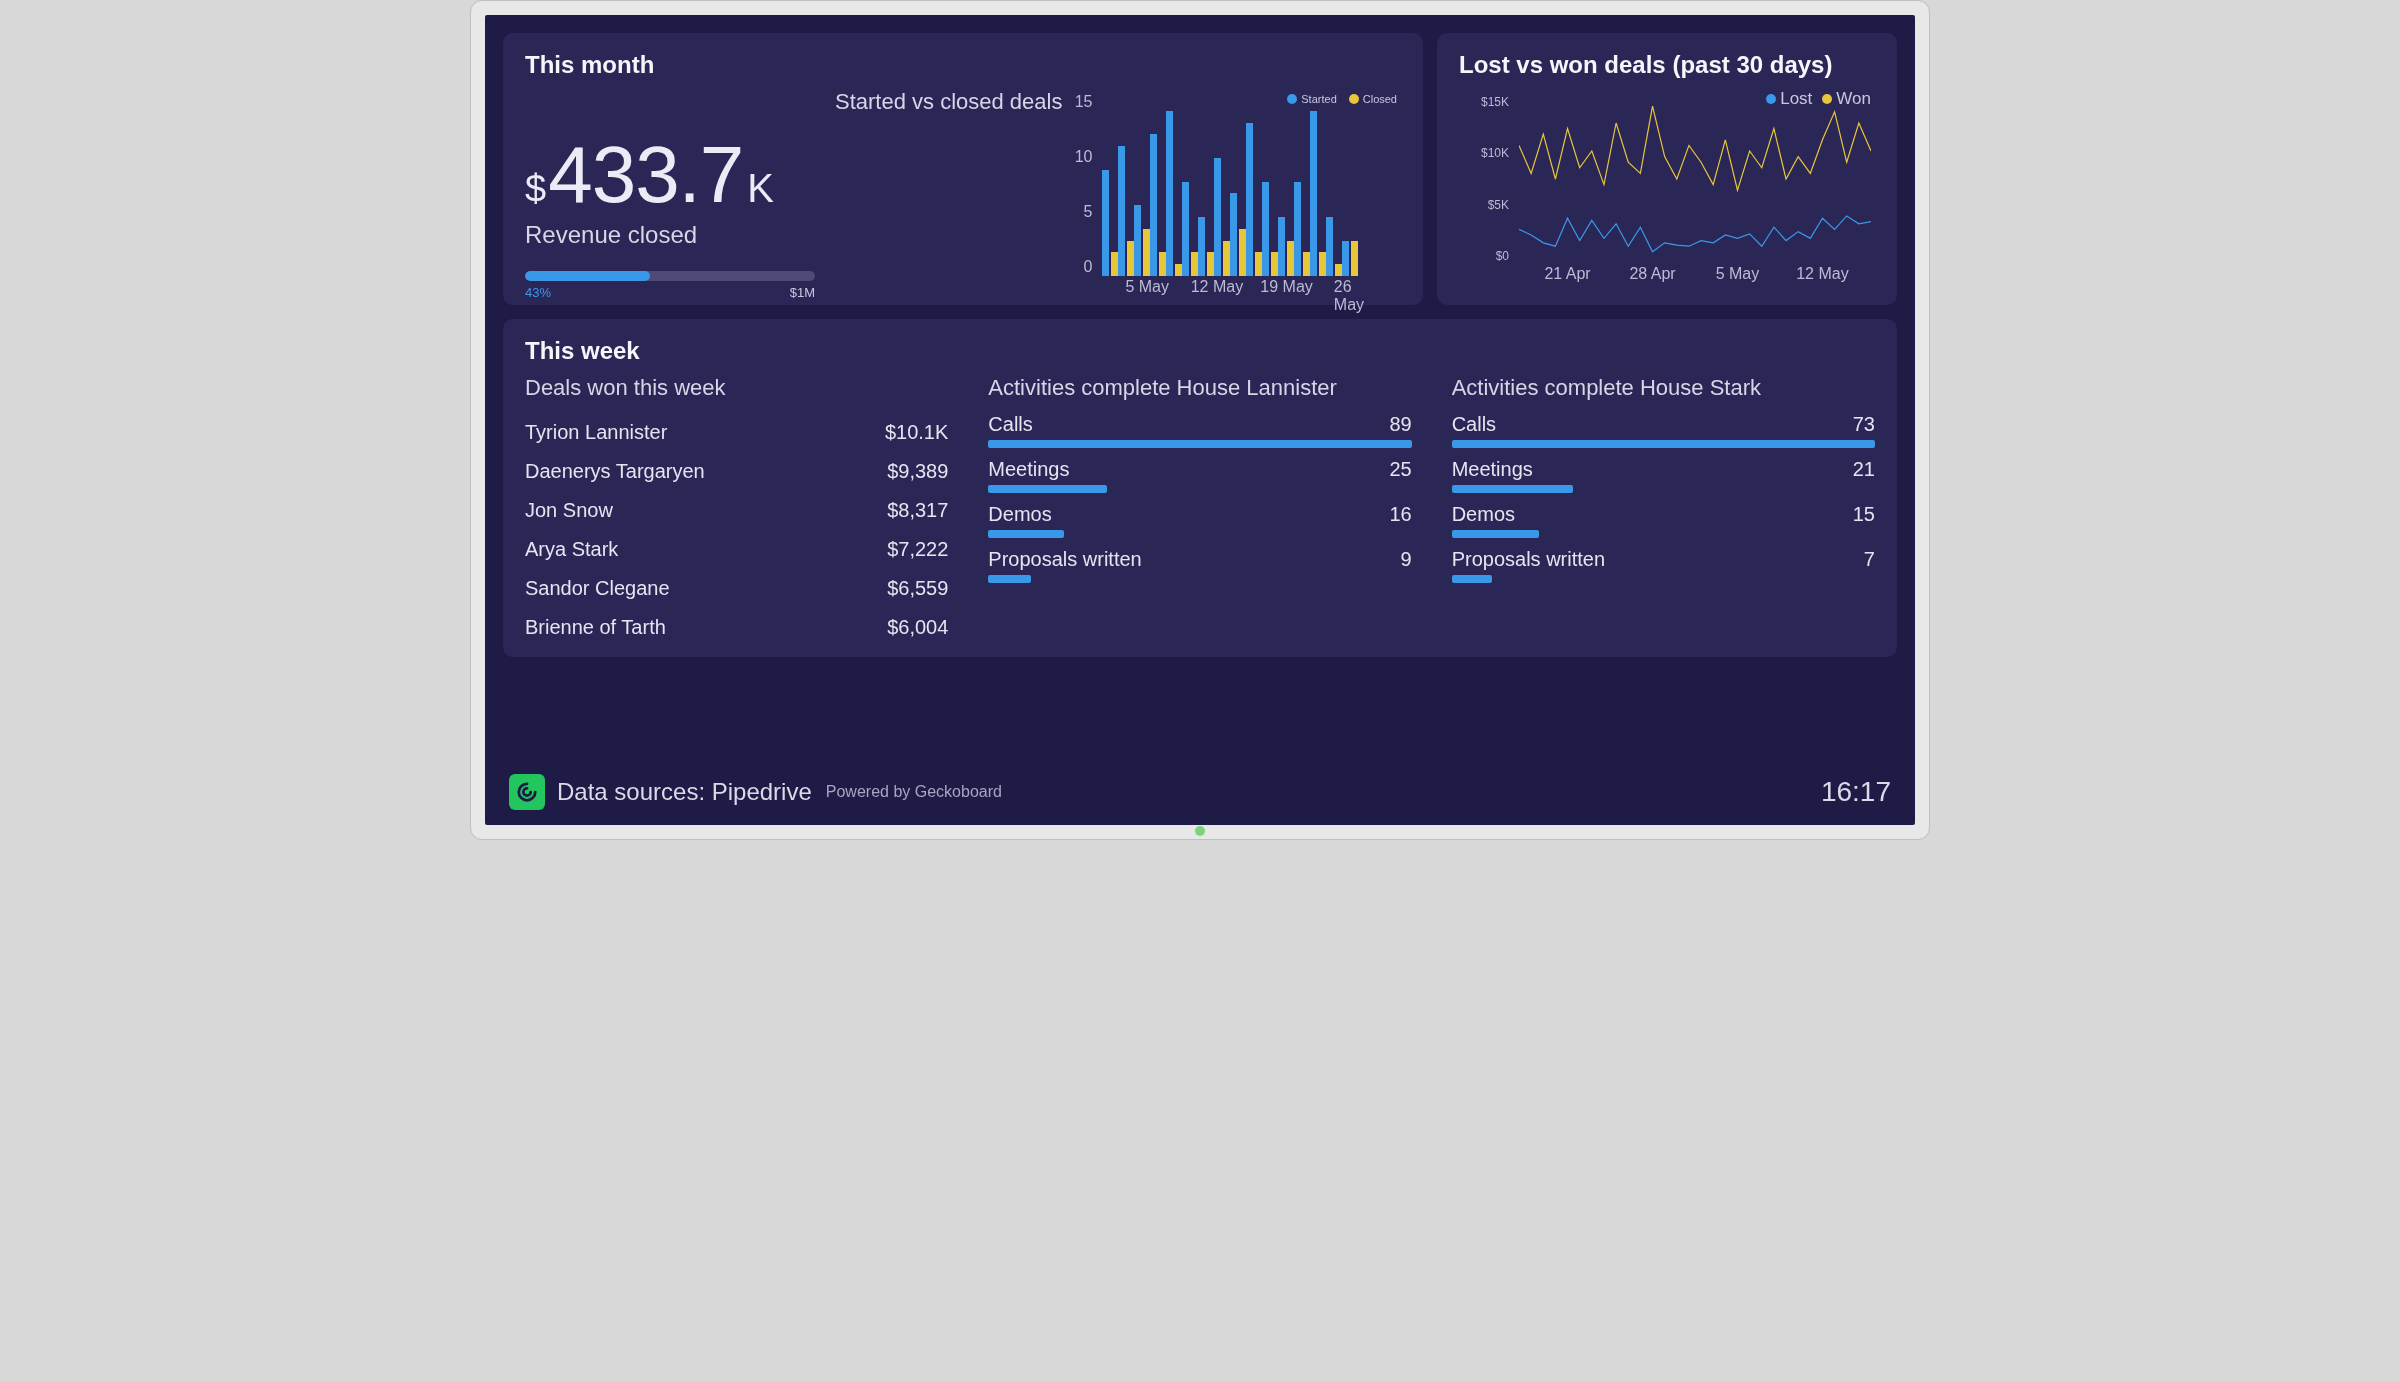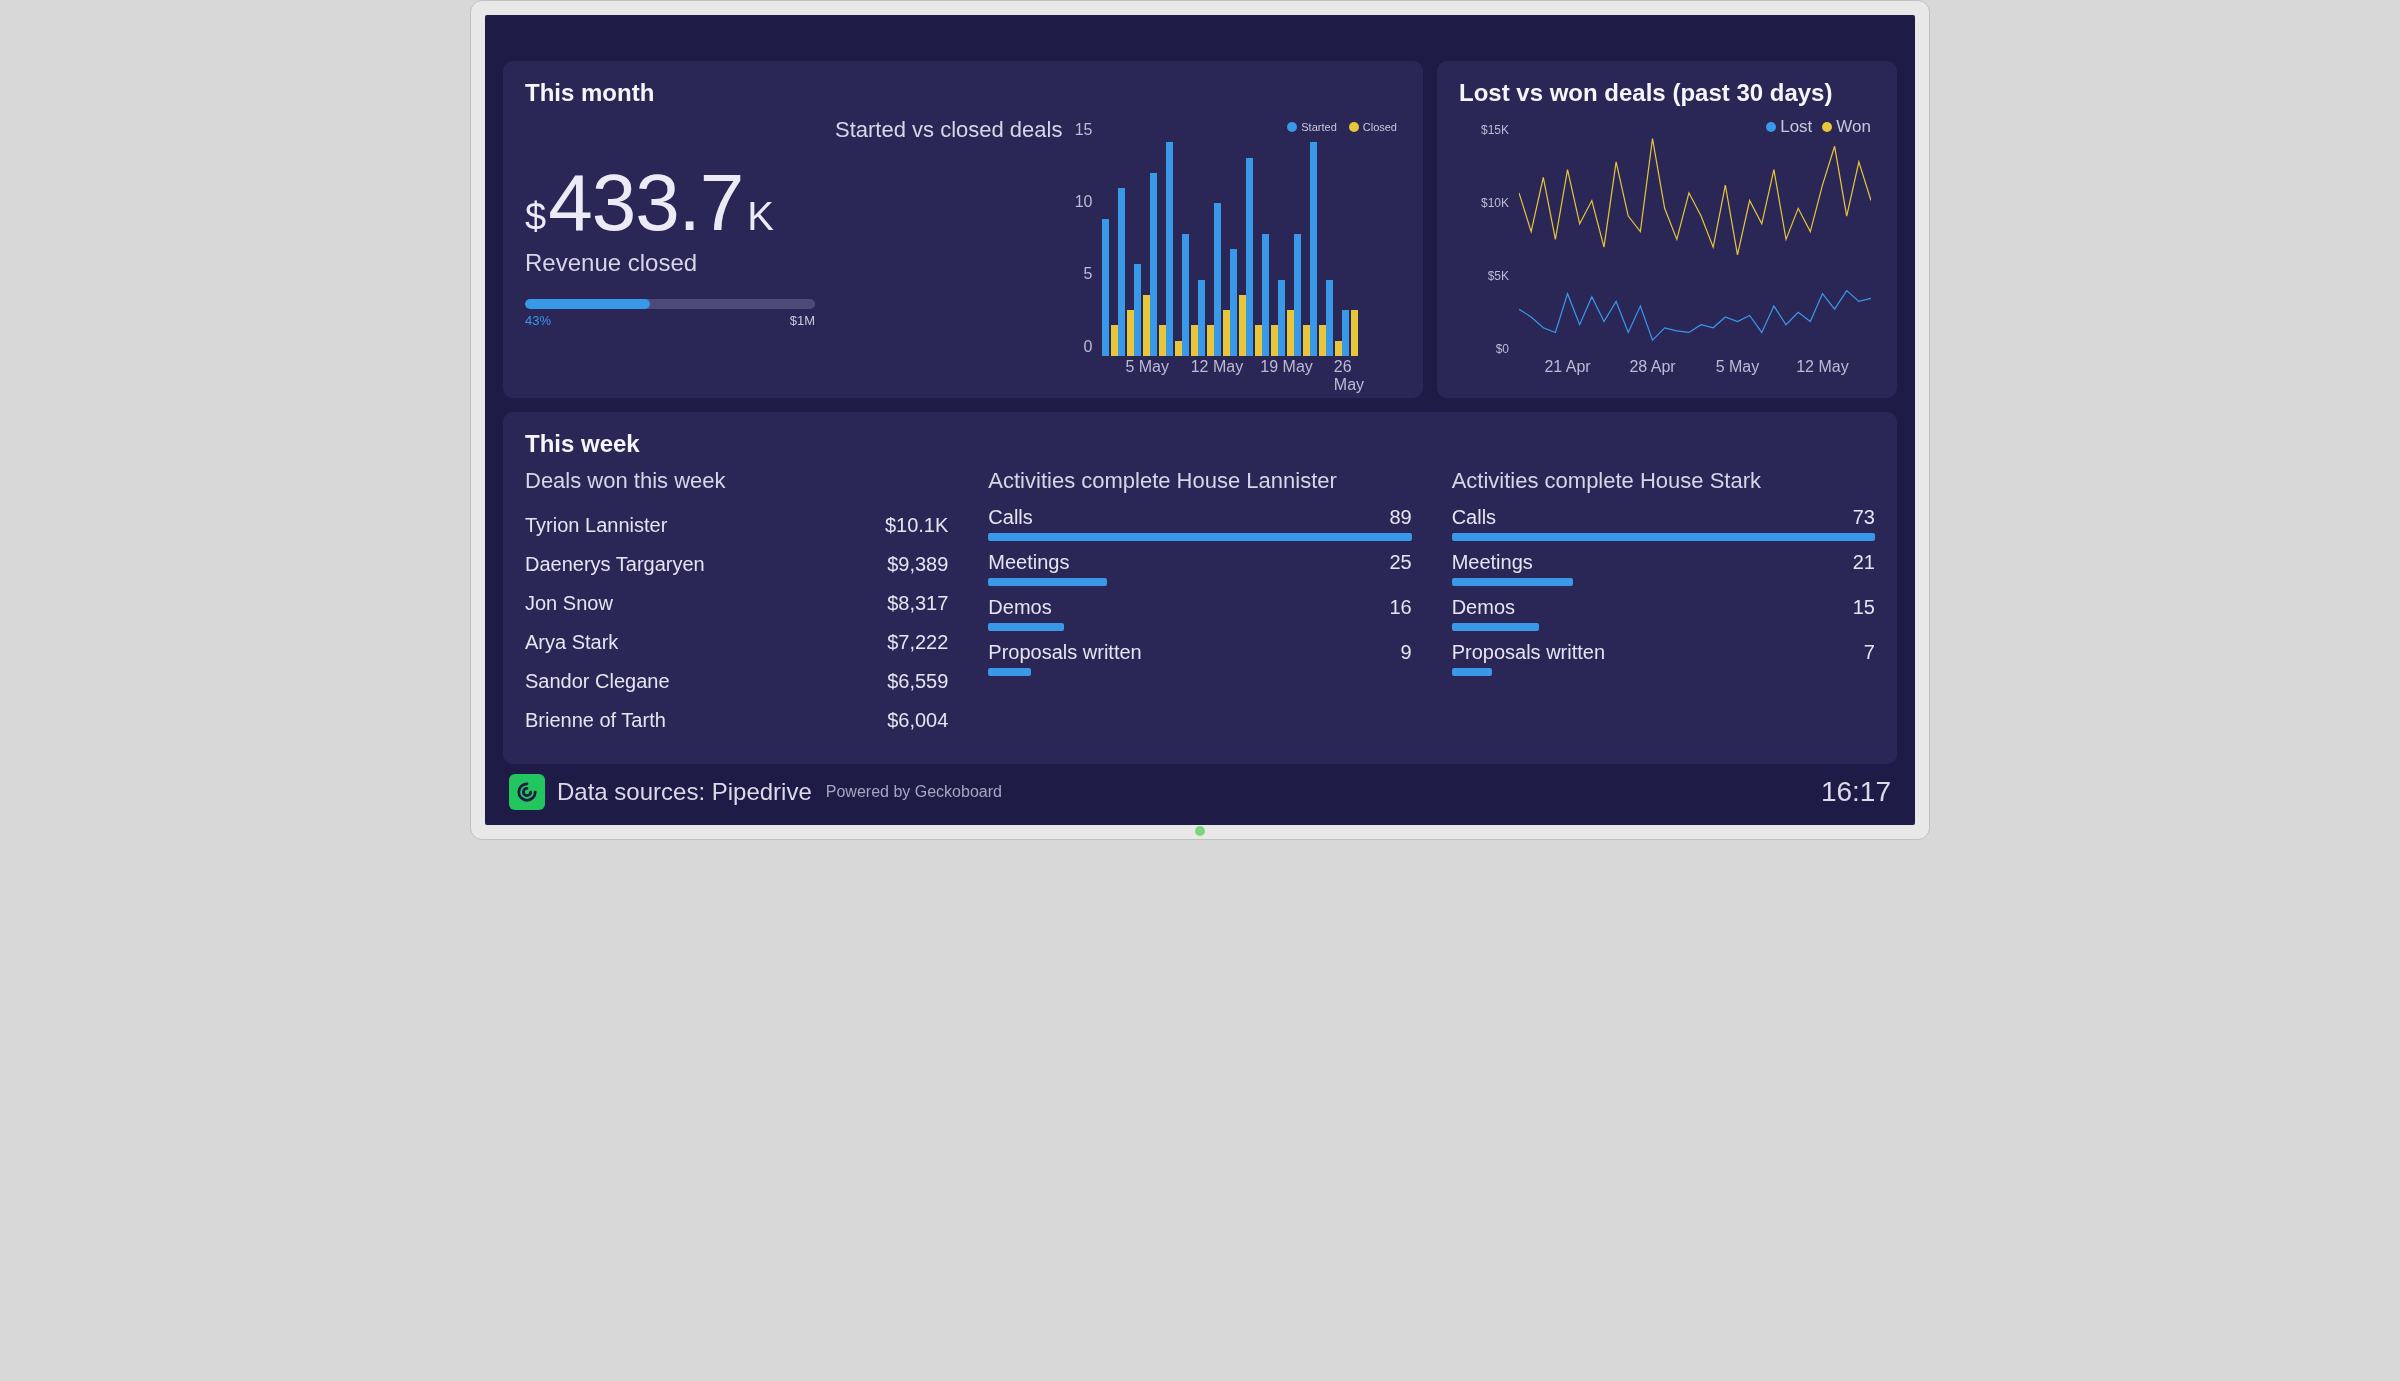--- a/index.html
+++ b/index.html
@@ -26,22 +26,21 @@
     background: #1e1b46;
     border-radius: 2px;
     padding: 18px 18px 0 18px;
     display: flex;
     flex-direction: column;
     color: #e6e6ef;
   }
   .row-top {
     display: flex;
     gap: 14px;
-    height: 341px;
-    margin-top: 28px;
+    height: 272px;
   }
   .panel {
     background: #2a2757;
     border-radius: 10px;
     padding: 18px 22px;
   }
   .panel-month {
     flex: 0 0 920px;
     display: flex;
     flex-direction: column;
@@ -197,21 +196,21 @@
     height: 22px;
     font-size: 16px;
     color: #bdbad5;
   }
   .lw-x-tick { position: absolute; transform: translateX(-50%); white-space: nowrap; }
 
   .row-week {
     margin-top: 14px;
     background: #2a2757;
     border-radius: 10px;
-    padding: 18px 22px 24px 22px;
+    padding: 18px 22px 10px 22px;
   }
   .week-cols {
     display: flex;
     gap: 40px;
   }
   .week-col { flex: 1; }
   .col-title { font-size: 22px; color: #d7d5e6; margin-bottom: 12px; }
   .deal-row {
     display: flex;
     justify-content: space-between;

